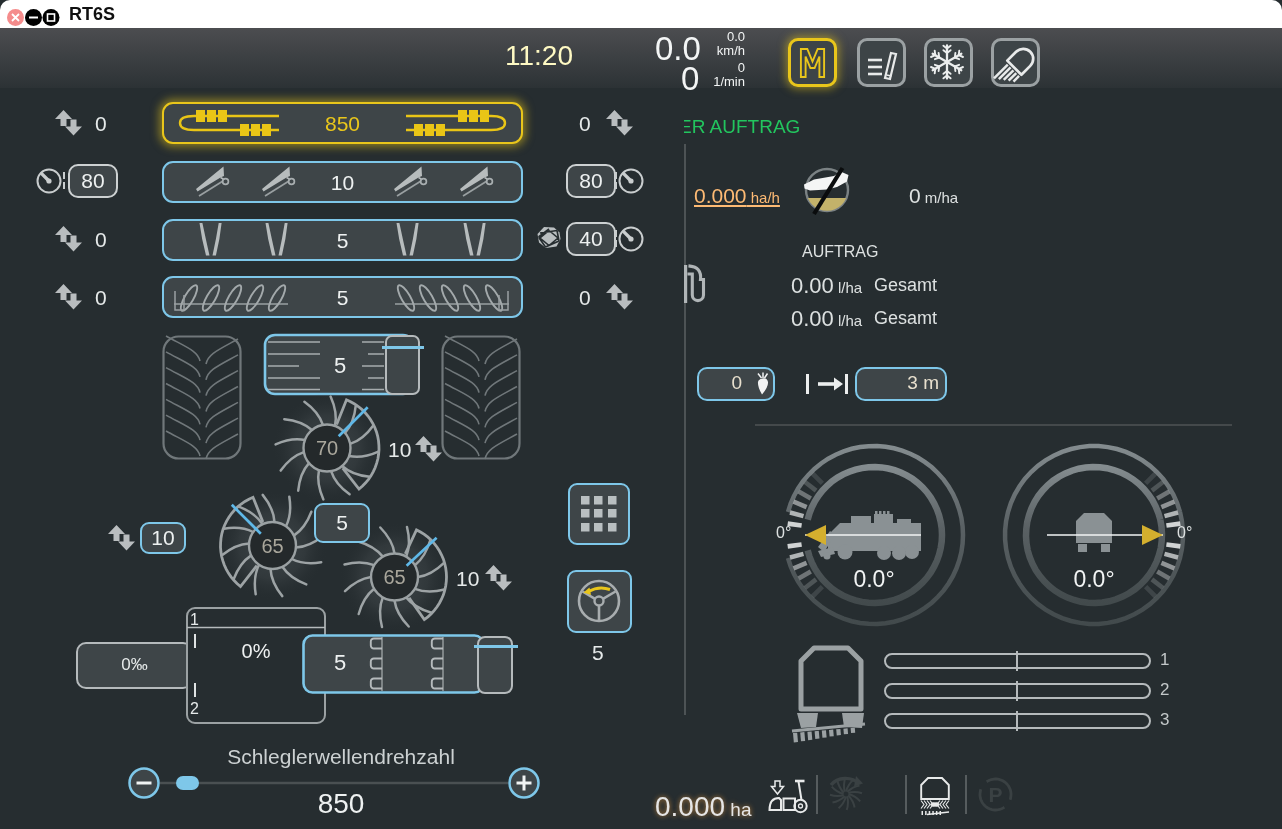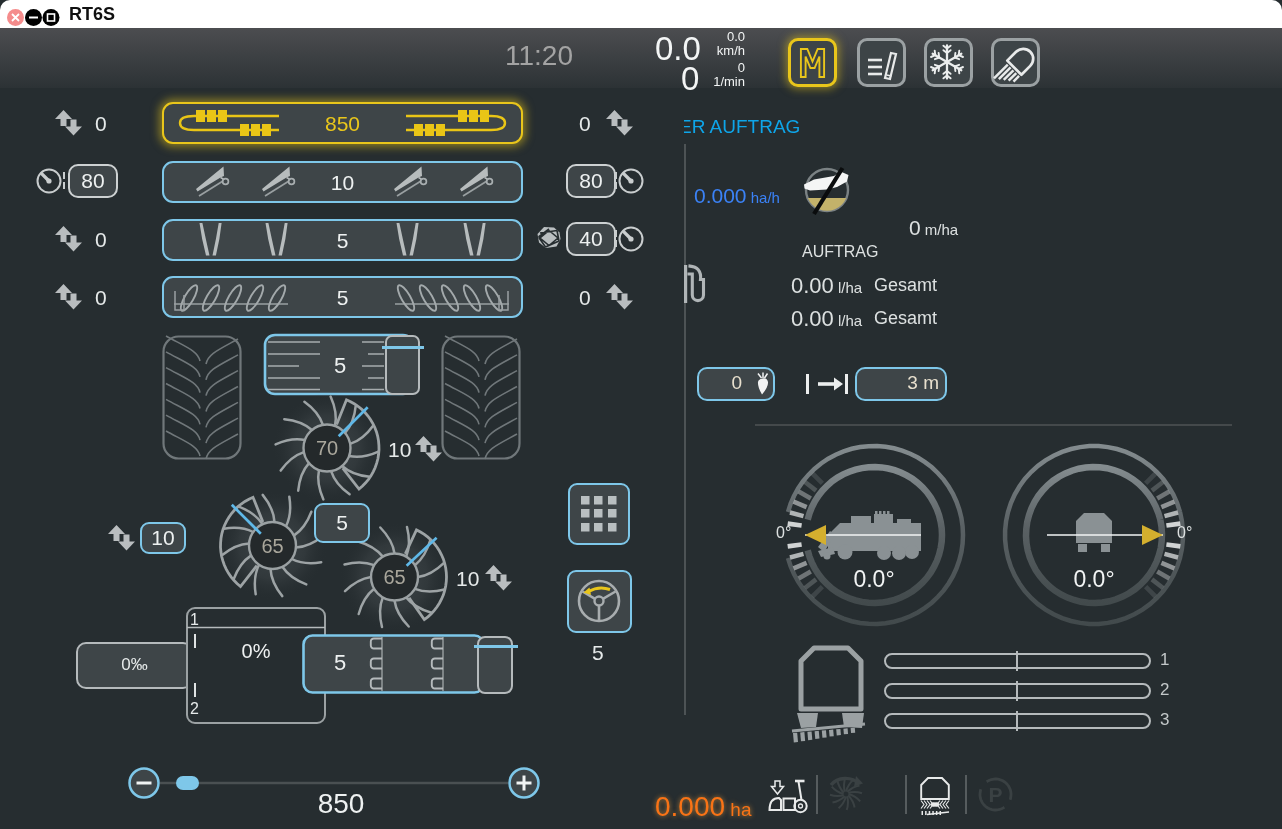--- a/index.html
+++ b/index.html
@@ -9,21 +9,21 @@
 .hbtn{position:absolute;top:38px;width:49px;height:49px;border-radius:10px;border:3px solid #9ba1a3;background:#3d4447;}
 .row{position:absolute;left:162px;width:361px;height:42px;border:2.5px solid #7ec7e9;border-radius:11px;background:#3e4548;}
 .rowval{position:absolute;width:100%;text-align:center;top:8px;font-size:21px;color:#eef1f1;}
 .sideval{position:absolute;font-size:21px;color:#e6eaea;}
 .graybox{position:absolute;border:2.5px solid #cdd1d2;border-radius:10px;background:#3e4548;color:#eef1f1;font-size:21px;text-align:center;}
 .bluebox{position:absolute;border:2.5px solid #7ec7e9;border-radius:9px;background:#3e4548;color:#eef1f1;font-size:21px;text-align:center;}
 svg.abs{overflow:visible;}
 </style></head><body>
 <div id="app">
 <div id="header"></div>
-<div class="abs" style="left:505px;top:40px;font-size:28px;color:#a3a3a3;">11:20</div>
+<div class="abs" style="left:505px;top:40px;font-size:28px;color:#fef9c3;">11:20</div>
 <div class="abs" style="left:655px;top:30px;font-size:33px;color:#f3f5f5;">0.0</div>
 <div class="abs" style="left:700px;top:30px;width:45px;font-size:13px;color:#f3f5f5;text-align:right;line-height:14px;">0.0<br>km/h</div>
 <div class="abs" style="left:681px;top:60px;font-size:33px;color:#f3f5f5;">0</div>
 <div class="abs" style="left:700px;top:61px;width:45px;font-size:13px;color:#f3f5f5;text-align:right;line-height:14px;">0<br>1/min</div>
 <div class="hbtn" style="left:788px;border-color:#e9c61b;box-shadow:0 0 8px 2px rgba(233,200,25,0.5);"></div>
 <div class="hbtn" style="left:857px;"></div>
 <div class="hbtn" style="left:924px;"></div>
 <div class="hbtn" style="left:991px;"></div>
 <svg class="abs" style="left:800px;top:48px;" width="26" height="30">
       <path d="M0.9,29 L0.9,1 L7.3,1 L12.5,13.5 L17.7,1 L24.1,1 L24.1,29 L19.4,29 L19.4,8.5 L14.6,20 L10.4,20 L5.6,8.5 L5.6,29 Z" fill="none" stroke="#e9c61b" stroke-width="1.9" stroke-linejoin="miter"></path>
@@ -422,36 +422,37 @@
       <line x1="141" y1="3" x2="141" y2="57" stroke="#9aa0a2" stroke-width="1.4"></line>
       <path d="M141,4.5 h-8 a3,3 0 0 0 -3.2,3 v4 a3,3 0 0 0 3.2,3 h8" fill="none" stroke="#b5babc" stroke-width="1.9"></path>
       <path d="M141,24.5 h-8 a3,3 0 0 0 -3.2,3 v4 a3,3 0 0 0 3.2,3 h8" fill="none" stroke="#b5babc" stroke-width="1.9"></path>
       <path d="M141,44.5 h-8 a3,3 0 0 0 -3.2,3 v4 a3,3 0 0 0 3.2,3 h8" fill="none" stroke="#b5babc" stroke-width="1.9"></path>
       <text x="38" y="36" font-size="22" fill="#eef1f1" text-anchor="middle">5</text>
     </svg>
 <div class="abs" style="left:477px;top:636px;width:36px;height:58px;border:2.5px solid #b5babc;border-radius:8px;background:#3e4548;"></div>
 <svg class="abs" style="left:474px;top:645px;" width="44" height="4">
       <line x1="0" y1="1.5" x2="44" y2="1.5" stroke="#7ec7e9" stroke-width="3"></line>
     </svg>
+<div class="abs" style="left:111px;top:745px;width:460px;text-align:center;font-size:21px;color:#ccd1d2;">Schleglerwellendrehzahl</div>
 <svg class="abs" style="left:128px;top:767px;" width="412" height="32">
       <line x1="32" y1="16" x2="380" y2="16" stroke="#4a5052" stroke-width="2.5"></line>
       <circle cx="16" cy="16" r="14.5" fill="#3e4548" stroke="#7ec7e9" stroke-width="2.5"></circle>
       <line x1="8.5" y1="16" x2="23.5" y2="16" stroke="#f0f3f3" stroke-width="3"></line>
       <circle cx="396" cy="16" r="14.5" fill="#3e4548" stroke="#7ec7e9" stroke-width="2.5"></circle>
       <line x1="388.5" y1="16" x2="403.5" y2="16" stroke="#f0f3f3" stroke-width="3"></line>
       <line x1="396" y1="8.5" x2="396" y2="23.5" stroke="#f0f3f3" stroke-width="3"></line>
       <rect x="48" y="9" width="23" height="14" rx="7" fill="#7ec7e9"></rect>
     </svg>
 <div class="abs" style="left:111px;top:788px;width:460px;text-align:center;font-size:28px;color:#eef1f1;">850</div>
 <div class="abs" style="left:684px;top:144px;width:1.5px;height:571px;background:#4d5355;"></div>
 <div class="abs" style="left:684px;top:116px;width:140px;height:28px;overflow:hidden;">
-      <div style="margin-left:-5px;font-size:19px;color:#0ea5e9;">ER AUFTRAG</div>
+      <div style="margin-left:-5px;font-size:19px;color:#22c55e;">ER AUFTRAG</div>
     </div>
-<div class="abs" style="left:694px;top:184px;font-size:21px;color:#3b82f6;">0.000<span style="font-size:15px;"> ha/h</span></div>
-<div class="abs" style="left:909px;top:184px;font-size:21px;color:#dde1e1;margin-top:32px;">0<span style="font-size:15px;"> m/ha</span></div>
+<div class="abs" style="left:694px;top:184px;font-size:21px;color:#fdba74;text-decoration:underline;">0.000<span style="font-size:15px;"> ha/h</span></div>
+<div class="abs" style="left:909px;top:184px;font-size:21px;color:#dde1e1;">0<span style="font-size:15px;"> m/ha</span></div>
 <svg class="abs" style="left:803px;top:166px;" width="48" height="52">
       <defs>
         <clipPath id="fc">
           <circle cx="24" cy="24" r="20.8"></circle>
         </clipPath>
       </defs>
       <circle cx="24" cy="24" r="21" fill="none" stroke="#7b8284" stroke-width="2.4"></circle>
       <rect x="2" y="32" width="44" height="14" fill="#c3b26a" clip-path="url(#fc)"></rect>
       <path d="M1,18.5 L11,13.5 L31,10 L37.5,5.5 L45.5,9 L44,15.5 L34,21 L24,23.5 L7,24.5 L1.5,22.5 Z" fill="#f4f5f5"></path>
       <line x1="39.5" y1="2" x2="11" y2="48" stroke="#0a0c0d" stroke-width="4.2"></line>
@@ -584,21 +585,21 @@
 <svg class="abs" style="left:884px;top:683px;" width="268" height="16">
       <rect x="1" y="1" width="265" height="14" rx="7" fill="none" stroke="#b5babc" stroke-width="2"></rect>
       <line x1="133" y1="-2" x2="133" y2="18" stroke="#b5babc" stroke-width="2"></line>
     </svg>
 <div class="abs" style="left:1160px;top:680px;font-size:17px;color:#c3c8c9;">2</div>
 <svg class="abs" style="left:884px;top:713px;" width="268" height="16">
       <rect x="1" y="1" width="265" height="14" rx="7" fill="none" stroke="#b5babc" stroke-width="2"></rect>
       <line x1="133" y1="-2" x2="133" y2="18" stroke="#b5babc" stroke-width="2"></line>
     </svg>
 <div class="abs" style="left:1160px;top:710px;font-size:17px;color:#c3c8c9;">3</div>
-<div class="abs" style="left:655px;top:791px;font-size:28px;color:#f97316;text-shadow:0 0 5px rgba(245,160,60,0.75);">0.000<span style="font-size:19px;"> ha</span></div>
+<div class="abs" style="left:655px;top:791px;font-size:28px;color:#e5e5e5;text-shadow:0 0 5px rgba(245,160,60,0.75);">0.000<span style="font-size:19px;"> ha</span></div>
 <svg class="abs" style="left:768px;top:779px;" width="40" height="34">
       <path d="M7,2 h5 v5.5 h3.5 l-6,7.5 L3.5,7.5 h3.5 Z" fill="none" stroke="#e8eaea" stroke-width="1.5"></path>
       <path d="M1.5,31 Q1.5,19 11,19 L13,21 L13,31 Z" fill="none" stroke="#e8eaea" stroke-width="2"></path>
       <rect x="15.5" y="19.5" width="11.5" height="11.5" fill="none" stroke="#e8eaea" stroke-width="2"></rect>
       <circle cx="32.5" cy="27" r="6.2" fill="none" stroke="#e8eaea" stroke-width="2"></circle>
       <circle cx="32.5" cy="27" r="2" fill="none" stroke="#e8eaea" stroke-width="1.3"></circle>
       <line x1="30.5" y1="2.5" x2="33.5" y2="21" stroke="#e8eaea" stroke-width="2"></line>
       <line x1="27" y1="2" x2="36.5" y2="2" stroke="#e8eaea" stroke-width="2.6"></line>
     </svg>
 <div class="abs" style="left:816px;top:775px;width:2px;height:39px;background:#565c5e;"></div>

